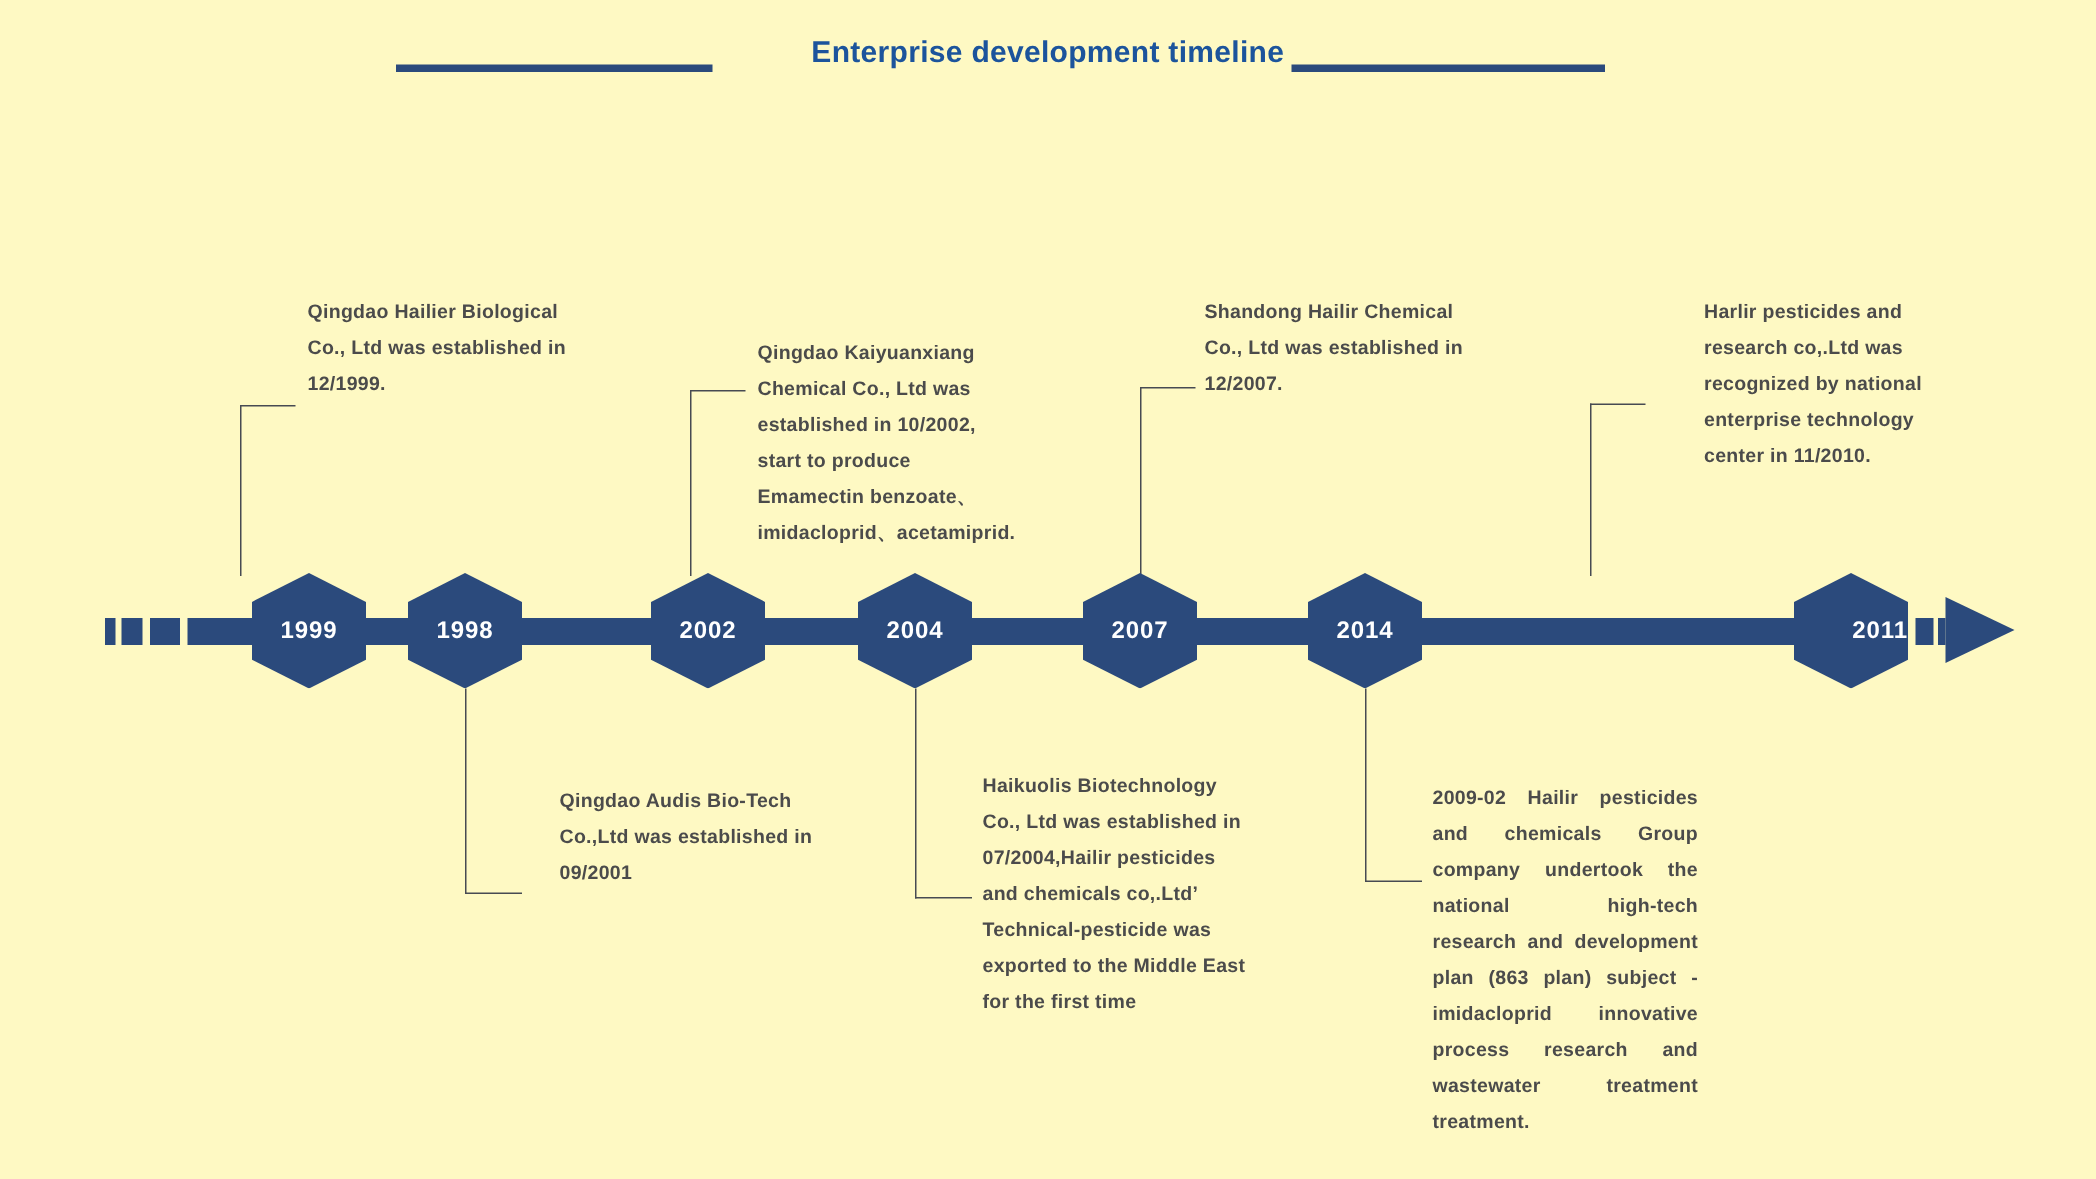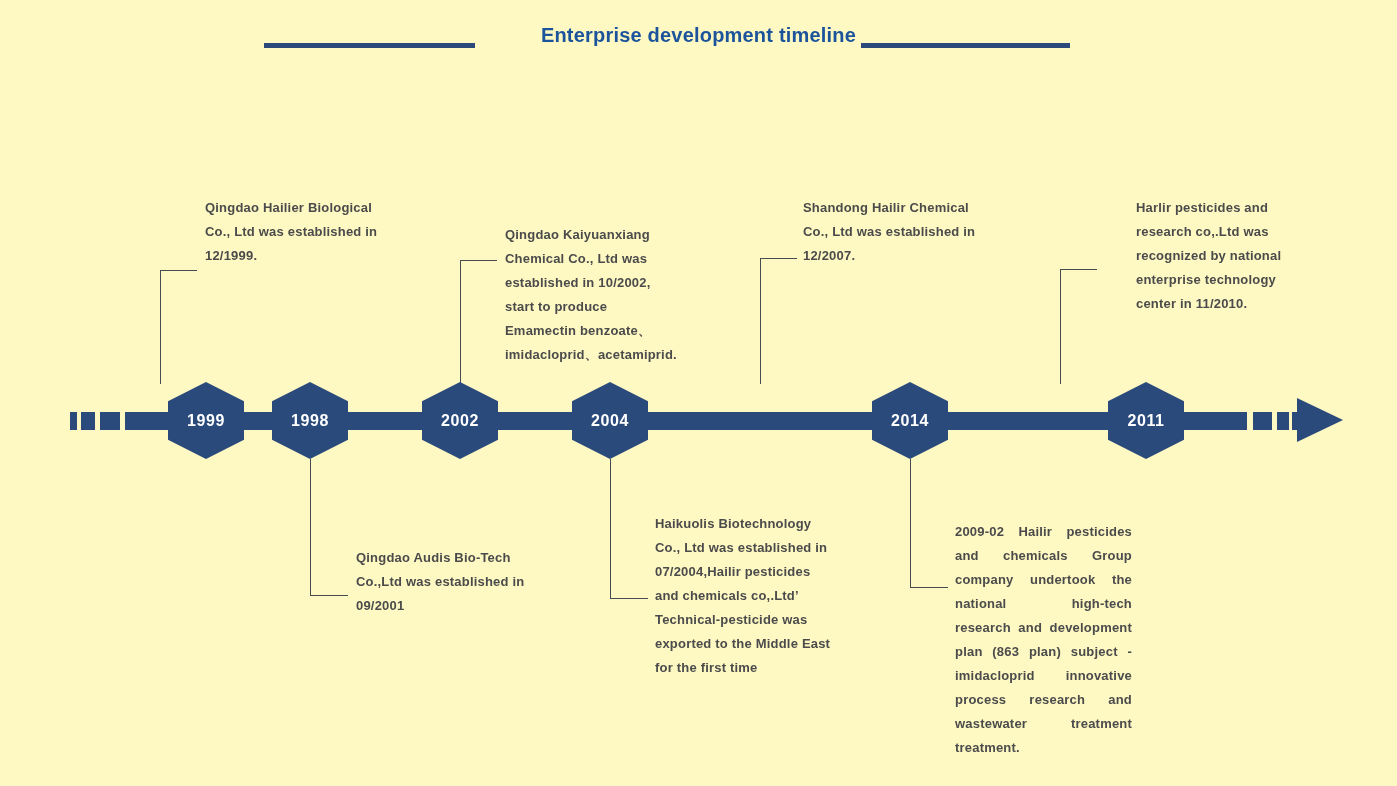--- a/index.html
+++ b/index.html
@@ -65,40 +65,43 @@
   <div class="conn top" style="left:760px;top:258px;height:125px;"></div>
   <div class="conn bottom" style="left:910px;top:459px;height:128px;"></div>
   <div class="conn top" style="left:1060px;top:269px;height:114px;"></div>
 
   <div class="hex" style="left:136px;margin-left:32px;">
       <span>1999</span>
     </div>
   <div class="hex" style="left:272px;">
       <span>1998</span>
     </div>
-  <div class="hex" style="left:422px;">
+  <div class="hex" style="left:434px;">
       <span>2002</span>
     </div>
   <div class="hex" style="left:572px;">
       <span>2004</span>
     </div>
+  <div class="hex" style="left:722px;">
+      <span>2007</span>
+    </div>
   <div class="hex" style="left:872px;">
       <span>2014</span>
     </div>
-  <div class="hex" style="left:1108px;">
+  <div class="hex" style="left:1196px;justify-content:flex-end;">
       <span>2011</span>
     </div>
 
   <div class="evt" style="left:205px;top:196px;">
     <div class="ln">Qingdao Hailier Biological</div>
     <div class="ln">Co., Ltd was established in</div>
     <div class="ln">12/1999.</div>
   </div>
 
-  <div class="evt" style="left:356px;top:522px;margin-top:24px;">
+  <div class="evt" style="left:373px;top:522px;">
     <div class="ln">Qingdao Audis Bio-Tech</div>
     <div class="ln">Co.,Ltd was established in</div>
     <div class="ln">09/2001</div>
   </div>
 
   <div class="evt" style="left:505px;top:178px;margin-top:45px;">
     <div class="ln">Qingdao Kaiyuanxiang</div>
     <div class="ln">Chemical Co., Ltd was</div>
     <div class="ln">established in 10/2002,</div>
     <div class="ln">start to produce</div>

